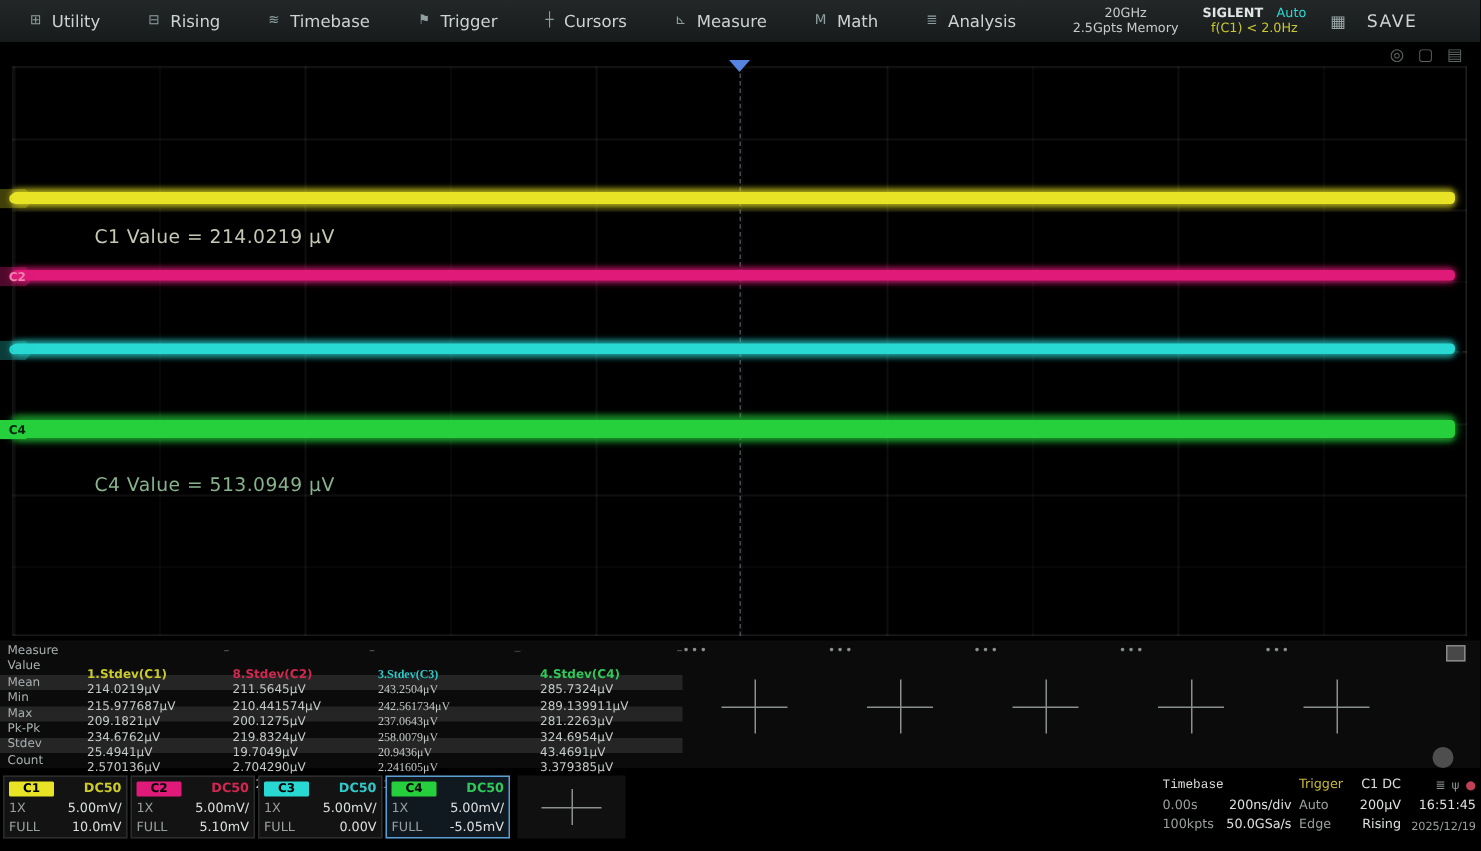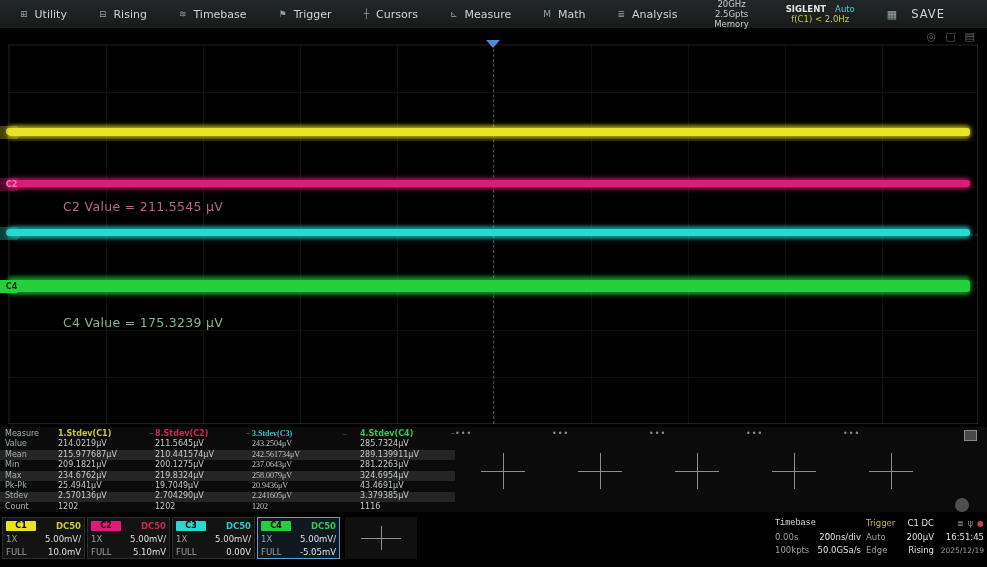--- a/index.html
+++ b/index.html
@@ -6,21 +6,21 @@
   #screen{position:relative;width:987px;height:567px;background:#000;overflow:hidden;
           font-family:"DejaVu Sans","Liberation Sans",sans-serif;color:#ccc;}
 
   
   .menubar{position:absolute;left:0;top:0;width:987px;height:28px;
            background:linear-gradient(#232727,#181b1b);display:flex;align-items:center;
            padding-left:20px;box-sizing:border-box;}
   .menu-item{display:flex;align-items:center;gap:7px;margin-right:32px;cursor:default;}
   .mi-icon{font-size:9px;color:#8fa0a0;}
   .mi-label{font-size:11px;color:#cdd2d2;}
-  .mb-right{margin-left:auto;display:flex;align-items:center;gap:32px;padding-right:42px;}
+  .mb-right{margin-left:auto;display:flex;align-items:center;gap:16px;padding-right:42px;}
   .freq-block{text-align:center;font-size:8.5px;line-height:10px;color:#c8cccc;}
   .sig-block{text-align:center;font-size:8.5px;line-height:10px;}
   .sig-row{display:flex;gap:9px;justify-content:center;align-items:flex-end;}
   .brand{color:#e0e4e4;font-weight:bold;}
   .acq-mode{color:#2bd9d9;}
   .freq-counter{color:#c8c832;}
   .save-block{display:flex;align-items:center;gap:14px;}
   .save-icon{font-size:11px;color:#9aa8a8;}
   .save-label{font-size:11.5px;color:#cdd2d2;letter-spacing:1px;}
 
@@ -48,21 +48,21 @@
             line-height:13px;text-align:center;
             clip-path:polygon(0 0,17px 0,23px 50%,17px 100%,0 100%);cursor:pointer;}
   .chlabel{position:absolute;left:63px;font-size:12.5px;letter-spacing:.3px;}
 
   
   .measure-panel{position:absolute;left:0;top:427px;width:987px;height:85px;background:#0b0b0b;}
   .stripe{position:absolute;left:0;width:455px;height:10px;background:rgba(255,255,255,0.11);}
   .m-col{position:absolute;top:2px;font-size:8px;line-height:10.4px;white-space:nowrap;}
   .m-rowlabels{left:5px;color:#a8b0b0;}
   .m-slot{width:97px;}
-  .m-h{font-weight:bold;}
+  .m-h{font-weight:bold;margin-top:16px;}
   .m-h.k1{color:#cbcb2a;} .m-h.k2{color:#d02850;} .m-h.k3{color:#30c8c8;} .m-h.k4{color:#30c858;}
   .m-v{color:#c4c8c8;}
   .m-min{position:absolute;right:2px;top:0;color:#666;}
   .m-empty-h{color:#8a9090;letter-spacing:1px;cursor:pointer;}
   .plus{position:absolute;cursor:pointer;}
   .plus::before{content:"";position:absolute;left:0;right:0;top:50%;height:1px;background:#8a8f8f;}
   .plus::after{content:"";position:absolute;top:0;bottom:0;left:50%;width:1px;background:#8a8f8f;}
   .m-expand{position:absolute;right:10px;top:3px;width:11px;height:9px;border:1px solid #888;
             background:rgba(255,255,255,0.25);cursor:pointer;}
   .m-scroll{position:absolute;right:18px;top:71px;width:14px;height:14px;border-radius:50%;
@@ -153,34 +153,34 @@
   </div>
 
   <div class="graticule"></div>
   <div class="center-h"></div>
   <div class="center-v"></div>
   <div class="trig-pos"></div>
 
   <div class="trace-fuzz" style="top:125px;height:14px;background:#e8e425;"></div>
   <div class="trace-core" style="top:128px;height:8px;background:#e8e425;box-shadow:0 0 6px #e8e425;"></div>
   <div class="chmarker" style="top:126px;background:rgba(232,228,37,0.28);color:#e8e425;">C1</div>
+  <div class="chlabel" style="top:150px;color:#c6c9b4;">C1 Value = 214.0219 μV</div>
 
   <div class="trace-fuzz" style="top:178px;height:11px;background:#e01a78;"></div>
   <div class="trace-core" style="top:180px;height:7px;background:#e01a78;box-shadow:0 0 6px #e01a78;"></div>
   <div class="chmarker" style="top:178px;background:rgba(224,26,120,0.35);color:#f080b0;">C2</div>
-  <div class="chlabel" style="top:199px;color:#b9687e;">C2 Value = 211.5545 μV</div>
 
   <div class="trace-fuzz" style="top:226px;height:13px;background:#28d8d2;"></div>
   <div class="trace-core" style="top:229px;height:7px;background:#28d8d2;box-shadow:0 0 6px #28d8d2;"></div>
   <div class="chmarker" style="top:227px;background:rgba(40,216,210,0.28);color:#28d8d2;">C3</div>
 
   <div class="trace-fuzz" style="top:276px;height:19px;background:#25d03c;"></div>
   <div class="trace-core" style="top:280px;height:12px;background:#25d03c;box-shadow:0 0 7px #25d03c;"></div>
   <div class="chmarker" style="top:280px;background:#25d03c;color:#03240a;">C4</div>
-  <div class="chlabel" style="top:315px;color:#87b38d;">C4 Value = 175.3239 μV</div>
+  <div class="chlabel" style="top:315px;color:#87b38d;">C4 Value = 513.0949 μV</div>
 
   <div class="measure-panel">
     <div class="stripe" style="top:23px;"></div>
     <div class="stripe" style="top:44px;"></div>
     <div class="stripe" style="top:65px;"></div>
 
     <div class="m-col m-rowlabels">
       <div>Measure</div>
         <div>Value</div>
       <div>Mean</div>

